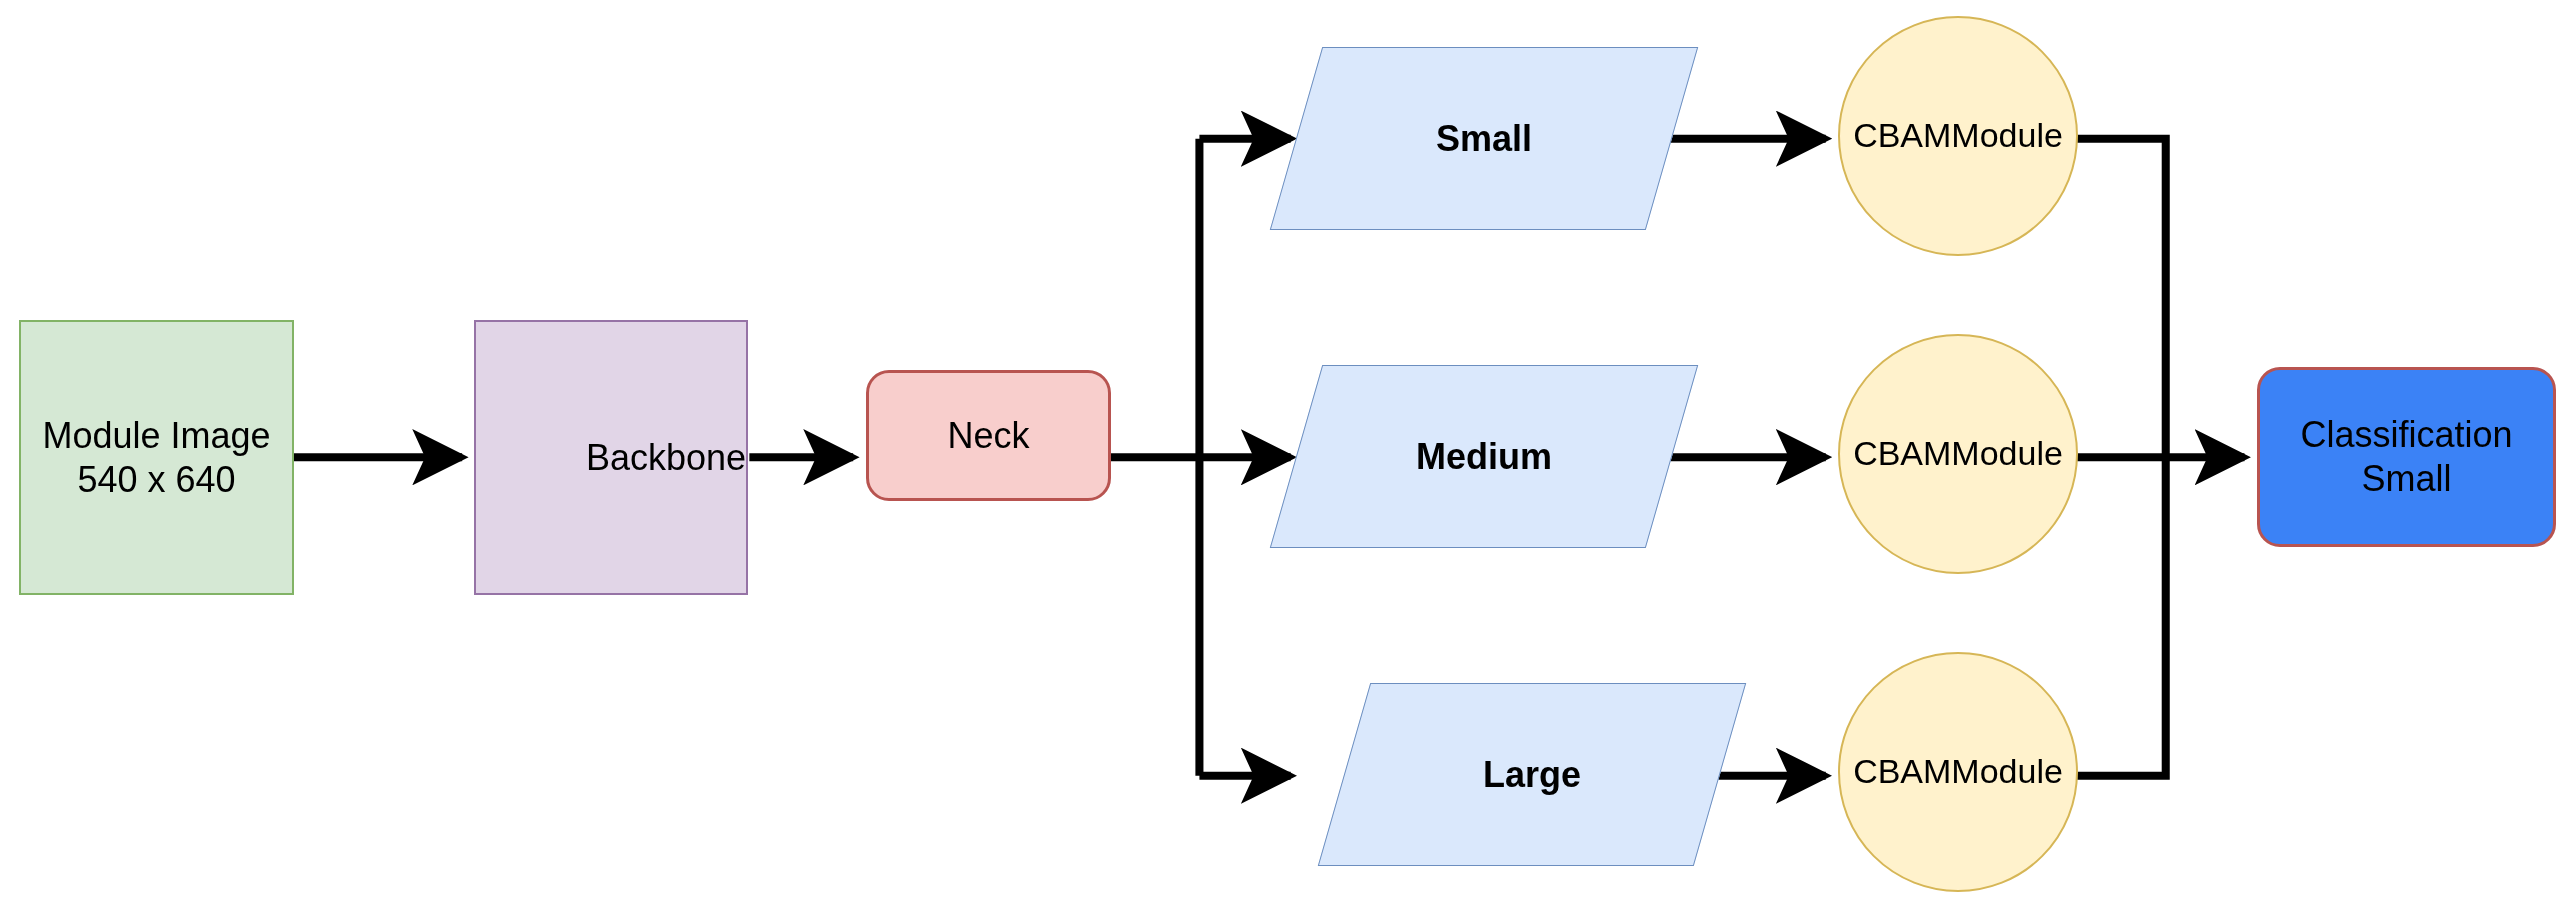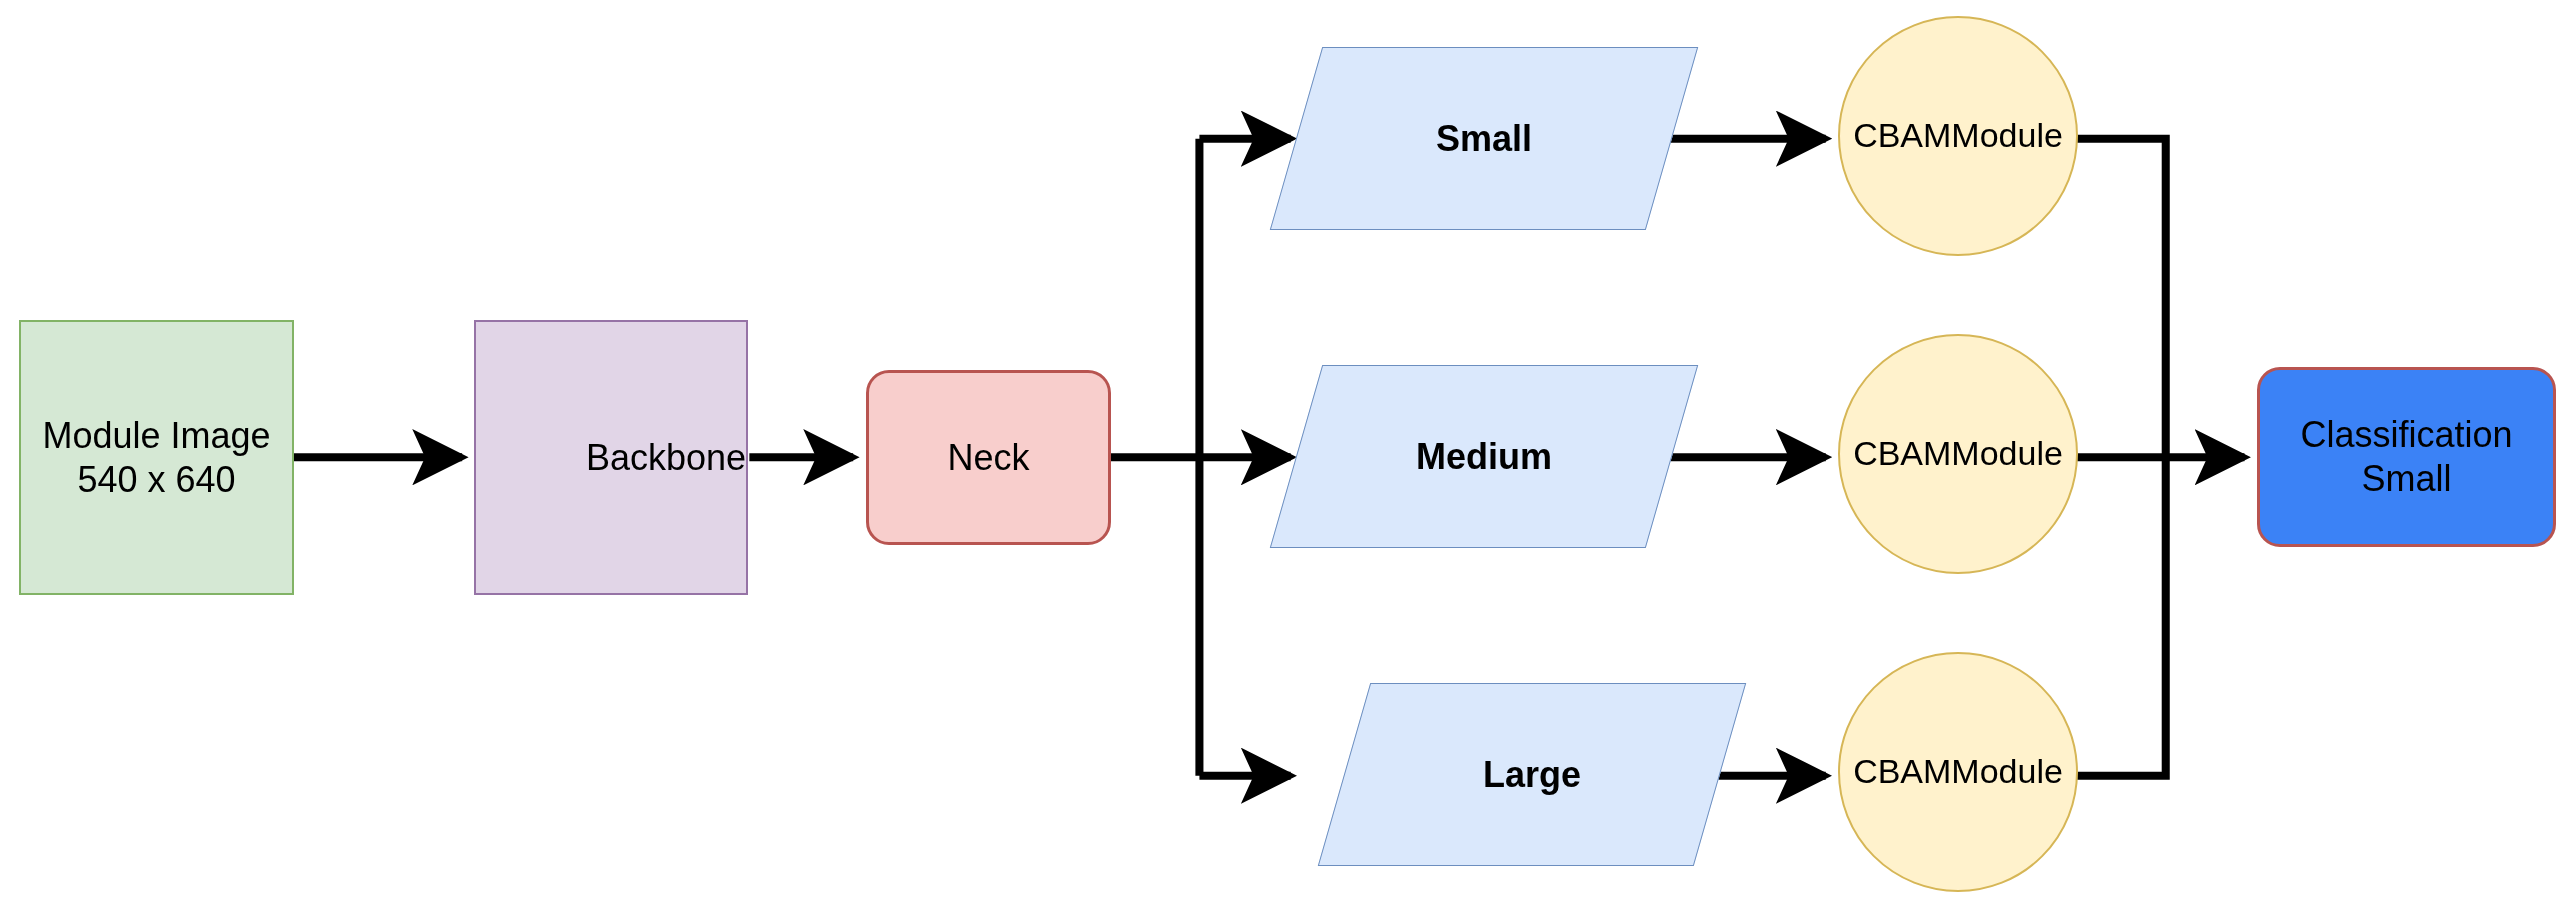--- a/index.html
+++ b/index.html
@@ -57,21 +57,21 @@
     border: 2.7px solid #9673a6;
     font-size: 36px;
     justify-content: flex-end;
   }
 
   
   #node-neck {
     left: 866px;
     top: 370px;
     width: 245px;
-    height: 175px;
+    height: 131px;
     background: #f8cecc;
     border: 3.6px solid #b85450;
     border-radius: 23px;
     font-size: 36px;
   }
 
   
   #node-head {
     left: 2257px;
     top: 367px;

